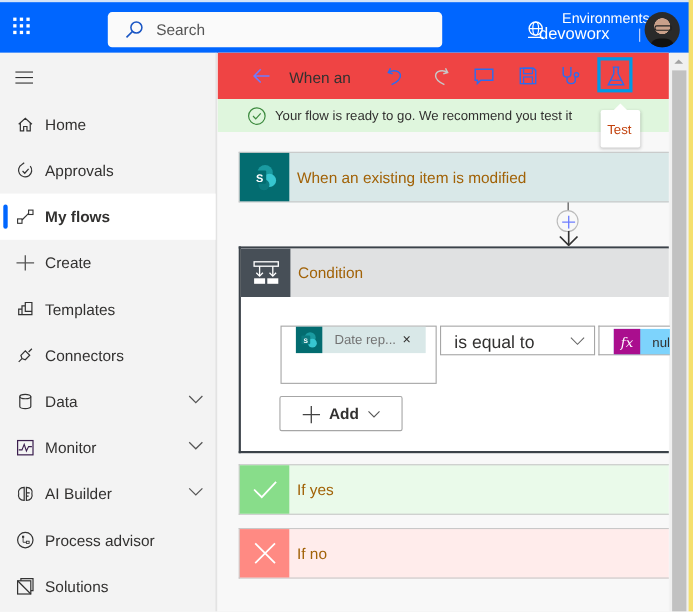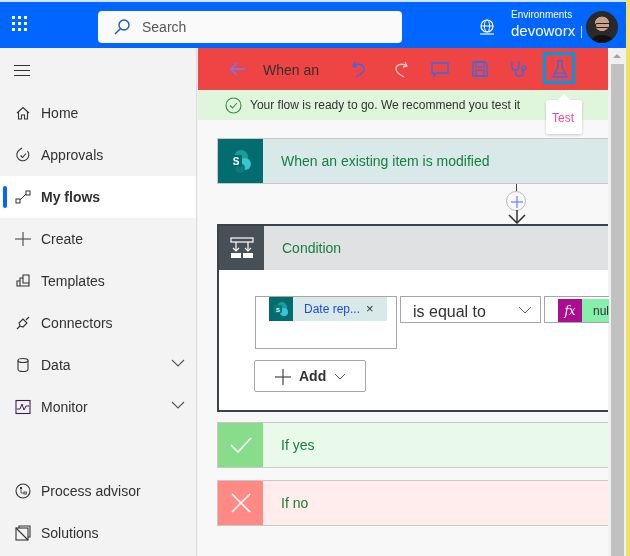--- a/index.html
+++ b/index.html
@@ -6,22 +6,22 @@
   html, body { width: 630px; height: 556px; overflow: hidden; background: #f3f3f3; font-family: "Liberation Sans", "DejaVu Sans", sans-serif; }
   .frame { position: relative; width: 630px; height: 556px; overflow: hidden; }
   
   .topbar { position: absolute; left: 0; top: 0; width: 630px; height: 48px; background: #0066ff; border-top: 2px solid #d4e3f7; }
   .waffle { position: absolute; left: 12px; top: 14px; width: 18px; height: 18px; cursor: pointer; }
   .waffle i { position: absolute; width: 3px; height: 3px; background: #fff; }
   .search { position: absolute; left: 98px; top: 9px; width: 304px; height: 32px; background: #fafafa; border-radius: 4px; }
   .search svg { position: absolute; left: 15px; top: 7px; }
   .search .ph { position: absolute; left: 44px; top: 8px; font-size: 14px; color: #555; }
   .env-icon { position: absolute; left: 478px; top: 16px; }
-  .env-label { position: absolute; left: 511px; top: 7px; font-size: 10px; color: #fff; }
-  .env-name { position: absolute; left: 511px; top: 20px; font-size: 15px; color: #fff; }
+  .env-label { position: absolute; left: 511px; top: 7px; font-size: 13px; color: #fff; }
+  .env-name { position: absolute; left: 490px; top: 20px; font-size: 15px; color: #fff; }
   .env-divider { position: absolute; left: 581px; top: 24px; width: 1px; height: 12px; background: #c8d8ff; }
   .avatar { position: absolute; left: 586px; top: 9px; width: 32px; height: 32px; border-radius: 50%; background: radial-gradient(circle at 50% 40%, #c9a08a 0 28%, #2a2a2a 30% 100%); overflow: hidden; }
   .avatar::after { content: ""; position: absolute; left: 4px; bottom: -4px; width: 24px; height: 12px; background: #111; border-radius: 10px 10px 0 0; }
   .avatar::before { content: ""; position: absolute; left: 9px; top: 12px; width: 14px; height: 3px; border: 1px solid #222; border-radius: 2px; z-index: 2; }
   .yellow-edge { position: absolute; left: 626px; top: 0; width: 4px; height: 556px; background: #f5e06e; }
   
   .sidebar { position: absolute; left: 0; top: 48px; width: 197px; height: 508px; background: #f3f3f3; border-right: 1px solid #dcdcdc; }
   .hamburger { position: absolute; left: 14px; top: 17px; width: 16px; height: 12px; cursor: pointer; }
   .hamburger i { position: absolute; left: 0; width: 16px; height: 1px; background: #333; }
   .nav-item { position: absolute; left: 0; width: 196px; height: 42px; cursor: pointer; }
@@ -33,47 +33,47 @@
   .nav-item .chev { position: absolute; left: 171px; top: 14px; }
   
   .main { position: absolute; left: 198px; top: 48px; width: 410px; height: 508px; background: #f8f8f8; }
   .toolbar { position: absolute; left: 0; top: 0; width: 410px; height: 42px; background: #ef4444; }
   .tb-icon { position: absolute; top: 10px; width: 22px; height: 22px; cursor: pointer; }
   .flow-title { position: absolute; left: 65px; top: 14px; font-size: 14px; color: #323130; }
   .test-btn { position: absolute; left: 345px; top: 4px; width: 32px; height: 32px; border: 3px solid #0099e6; cursor: pointer; }
   .test-btn svg { position: absolute; left: 5px; top: 4px; }
   .tooltip { position: absolute; left: 348px; top: 52px; width: 36px; height: 34px; background: #fff; box-shadow: 0 1px 3px rgba(0,0,0,.2); border-radius: 2px; z-index: 5; }
   .tooltip::before { content: ""; position: absolute; left: 12px; top: -6px; border-left: 6px solid transparent; border-right: 6px solid transparent; border-bottom: 6px solid #fff; }
-  .tooltip span { position: absolute; left: 6px; top: 11px; font-size: 12px; color: #ec4899; }
+  .tooltip span { position: absolute; left: 6px; top: 11px; font-size: 12px; color: #c2410c; }
   .banner { position: absolute; left: 0; top: 42px; width: 410px; height: 30px; background: #dff6dd; }
   .banner svg { position: absolute; left: 27px; top: 7px; }
   .banner .txt { position: absolute; left: 52px; top: 8px; font-size: 12px; color: #323130; text-align: right; }
   
   .card { position: absolute; left: 19px; width: 391px; border: 1px solid #c8c8c8; border-right: none; }
   .card .head-ico { position: absolute; left: 0; top: 0; width: 45px; height: 44px; }
-  .card .head-lbl { position: absolute; left: 63px; top: 14px; font-size: 14px; color: #15803d; }
+  .card .head-lbl { position: absolute; left: 52px; top: 14px; font-size: 14px; color: #a16207; }
   .trigger { top: 90px; height: 46px; background: #d9e8e8; cursor: pointer; }
   .trigger .head-ico { background: #036c70; }
   .connector-line { position: absolute; left: 318px; top: 136px; width: 1px; height: 8px; background: #444; }
   .add-step { position: absolute; left: 308px; top: 143px; width: 20px; height: 20px; border: 1px solid #bbb; border-radius: 50%; background: #f8f8f8; cursor: pointer; }
   .add-step svg { position: absolute; left: 4px; top: 4px; }
   .arrow-down { position: absolute; left: 309px; top: 162px; }
   .condition { top: 176px; height: 188px; border: 2px solid #3b4249; border-right: none; background: #fff; }
   .condition .head { position: absolute; left: 0; top: 0; width: 389px; height: 44px; background: #e0e1e2; cursor: pointer; }
   .condition .head-ico { background: #474f57; left: 0; top: 0; }
   .cond-left { position: absolute; left: 36px; top: 70px; width: 142px; height: 53px; border: 1px solid #a6a6a6; background: #fff; cursor: text; }
   .token { position: absolute; left: 13px; top: 0; width: 118px; height: 24px; background: #d9e8e8; }
   .token .tok-ico { position: absolute; left: 0; top: 0; width: 24px; height: 24px; background: #036c70; }
-  .token .tok-lbl { position: absolute; left: 35px; top: 5px; font-size: 12px; color: #1d4ed8; }
+  .token .tok-lbl { position: absolute; left: 35px; top: 5px; font-size: 12px; color: #737373; }
   .token .tok-x { position: absolute; left: 97px; top: 4px; font-size: 13px; color: #323130; cursor: pointer; }
   .cond-op { position: absolute; left: 181px; top: 70px; width: 141px; height: 27px; border: 1px solid #a6a6a6; background: #fff; cursor: pointer; }
   .cond-op .val { position: absolute; left: 12px; top: 6px; font-size: 16px; color: #323130; }
   .cond-op svg { position: absolute; left: 117px; top: 9px; }
   .cond-right { position: absolute; left: 325px; top: 70px; width: 70px; height: 27px; border: 1px solid #a6a6a6; border-right: none; background: #fff; cursor: text; overflow: hidden; }
-  .fx-token { position: absolute; left: 13px; top: 2px; width: 60px; height: 24px; background: #86efac; }
+  .fx-token { position: absolute; left: 13px; top: 2px; width: 60px; height: 24px; background: #7dd3fc; }
   .fx-token .fx { position: absolute; left: 0; top: 0; width: 24px; height: 24px; background: #aa0e8e; color: #fff; font-family: "DejaVu Serif", serif; font-style: italic; font-size: 12px; text-align: center; line-height: 24px; }
   .fx-token .fx-lbl { position: absolute; left: 35px; top: 5px; font-size: 12px; color: #323130; }
   .add-btn { position: absolute; left: 35px; top: 134px; width: 112px; height: 32px; border: 1px solid #a6a6a6; border-radius: 2px; background: #fff; cursor: pointer; }
   .add-btn svg.plus { position: absolute; left: 20px; top: 8px; }
   .add-btn .lbl { position: absolute; left: 44px; top: 7px; font-size: 14px; font-weight: bold; color: #323130; }
   .add-btn svg.chev { position: absolute; left: 79px; top: 12px; }
   .if-yes { top: 374px; height: 46px; background: #eafaea; cursor: pointer; }
   .if-yes .head-ico { background: #88dd8a; }
   .if-no { top: 432px; height: 46px; background: #ffeceb; cursor: pointer; }
   .if-no .head-ico { background: #ff8a83; }
@@ -177,20 +177,29 @@
       <svg class="chev" width="14" height="10" viewBox="0 0 14 10">
           <path d="M1 2 L7 8 L13 2" fill="none" stroke="#555" stroke-width="1.1"></path>
         </svg>
     </div>
     <div class="nav-item" style="top:338px">
       <svg class="ico" viewBox="0 0 18 18">
           <rect x="2" y="2.5" width="14" height="13" fill="none" stroke="#3b1e4e" stroke-width="1.1"></rect>
           <path d="M3 11 H6 L8 6 L10 12 L12 8 L15 8" fill="none" stroke="#3b1e4e" stroke-width="1"></path>
         </svg>
       <span class="lbl">Monitor</span>
+      <svg class="chev" width="14" height="10" viewBox="0 0 14 10">
+          <path d="M1 2 L7 8 L13 2" fill="none" stroke="#555" stroke-width="1.1"></path>
+        </svg>
+    </div>
+    <div class="nav-item" style="top:380px">
+      <svg class="ico" viewBox="0 0 18 18">
+          <path d="M8 3 C4 3 2 6 3 9 C2 12 4 15 8 15 Z M10 3 C14 3 16 6 15 9 C16 12 14 15 10 15 Z M10 8 H13 M10 11 H12" fill="none" stroke="#333" stroke-width="1.1"></path>
+        </svg>
+      <span class="lbl">AI Builder</span>
       <svg class="chev" width="14" height="10" viewBox="0 0 14 10">
           <path d="M1 2 L7 8 L13 2" fill="none" stroke="#555" stroke-width="1.1"></path>
         </svg>
     </div>
     <div class="nav-item" style="top:422px">
       <svg class="ico" viewBox="0 0 18 18">
           <circle cx="9" cy="9" r="7" fill="none" stroke="#333" stroke-width="1.1"></circle>
           <rect x="6" y="5" width="2" height="2" fill="#333"></rect>
           <rect x="10" y="10" width="2.5" height="2" fill="none" stroke="#333" stroke-width="0.8"></rect>
           <path d="M7 7 V11 H10" fill="none" stroke="#333" stroke-width="0.8"></path>

